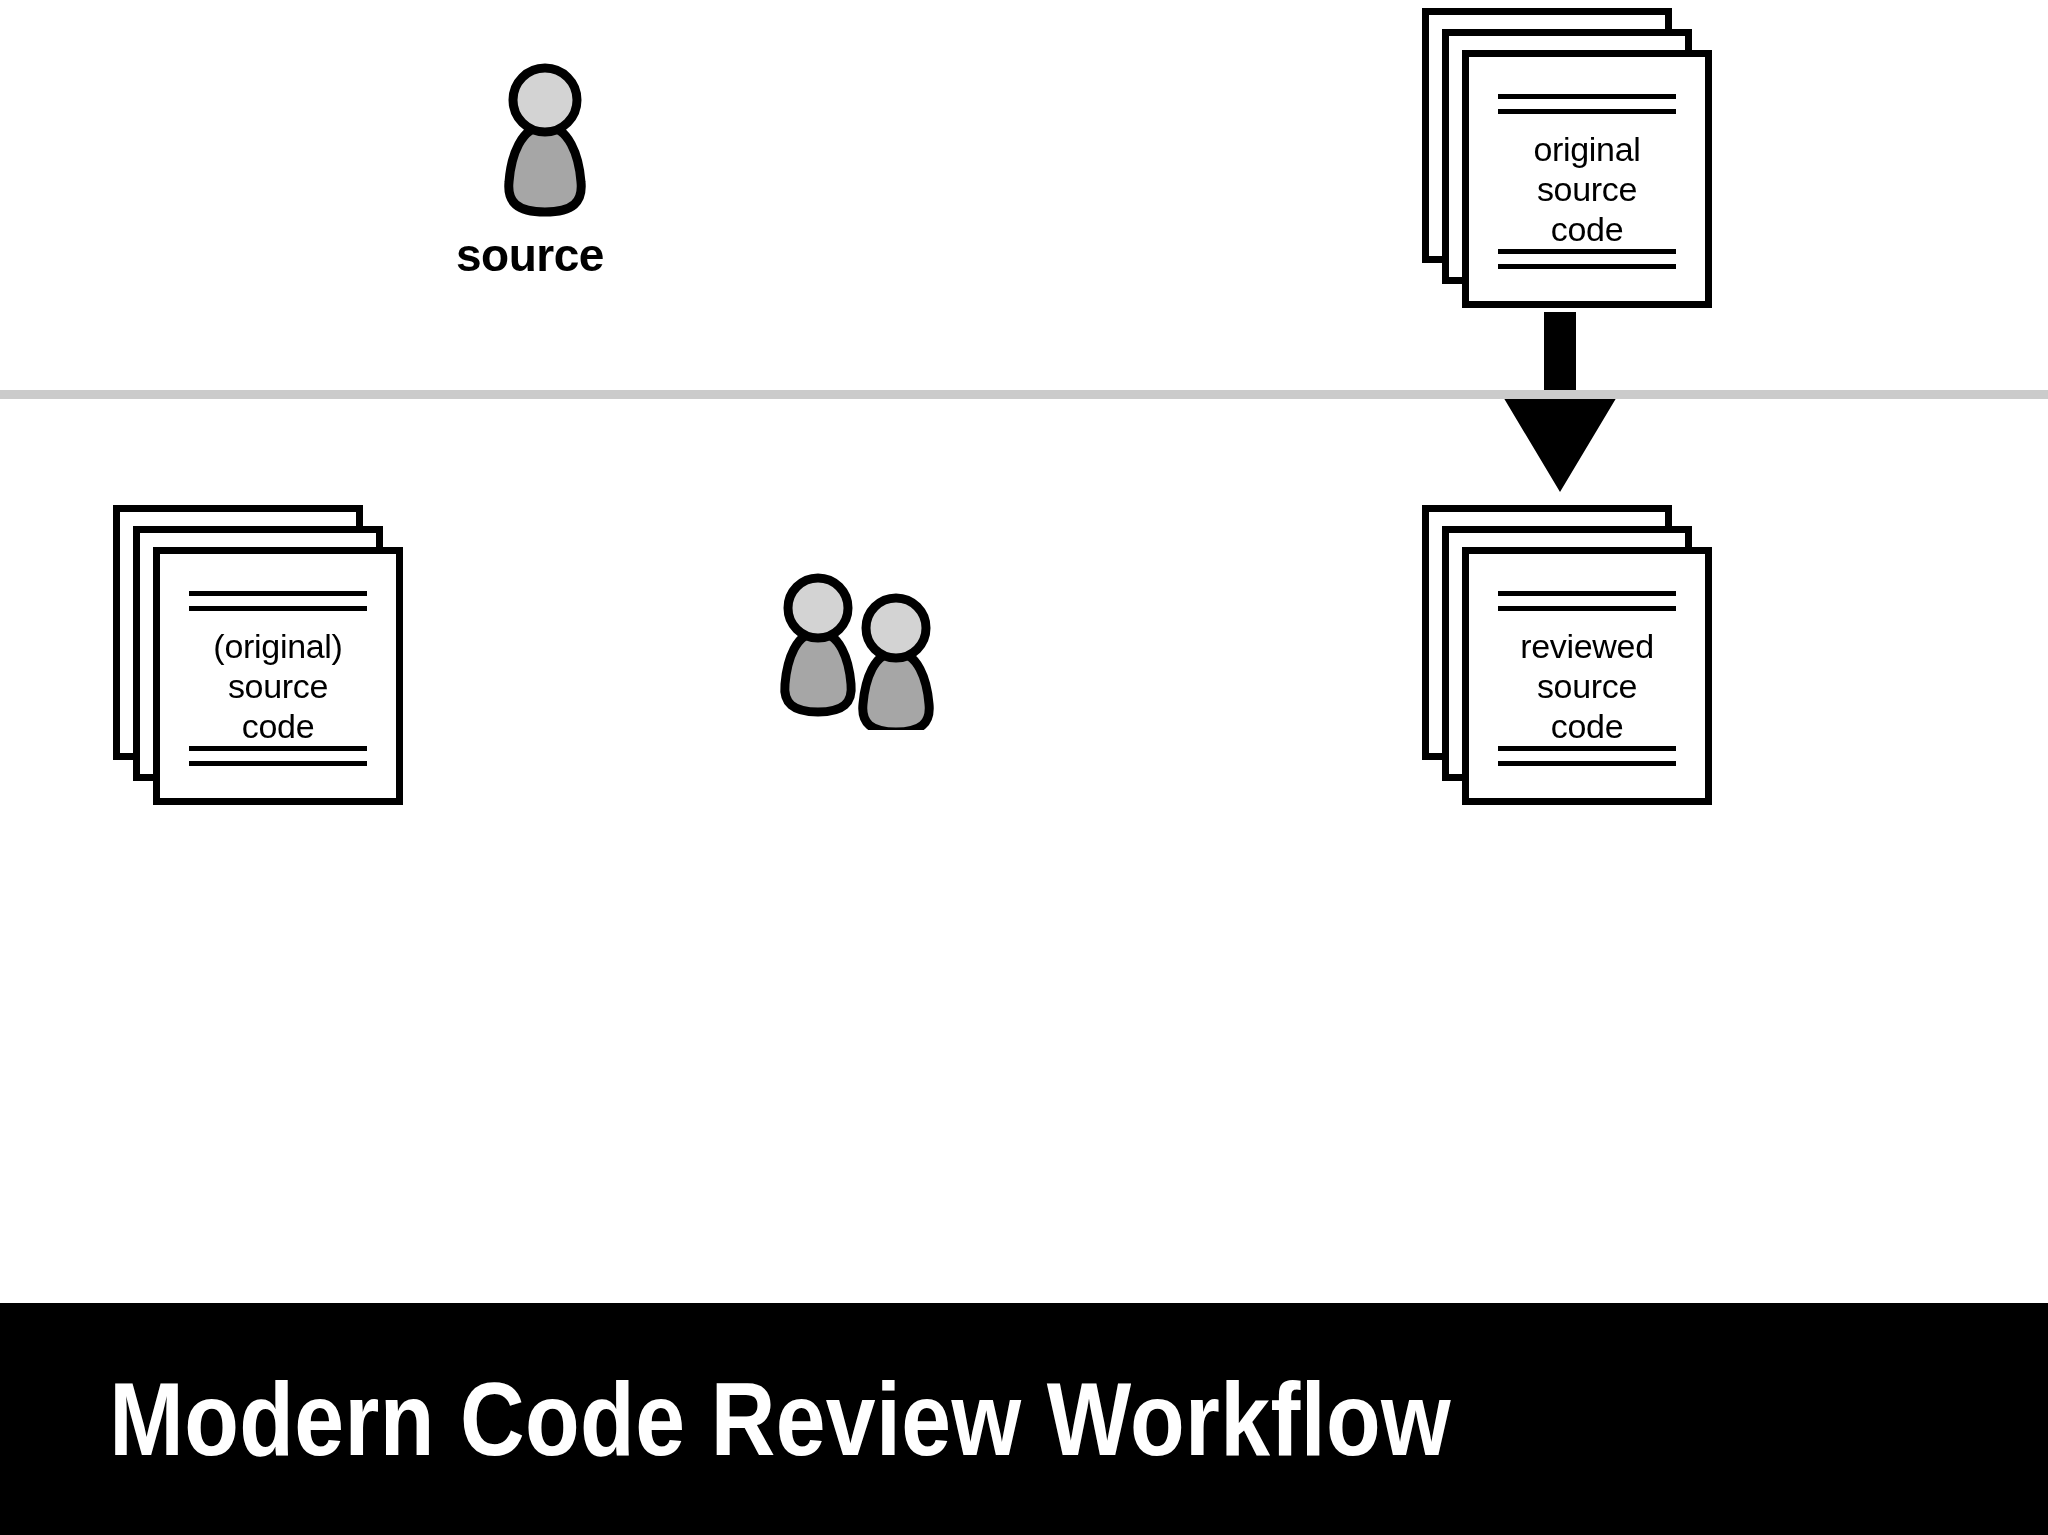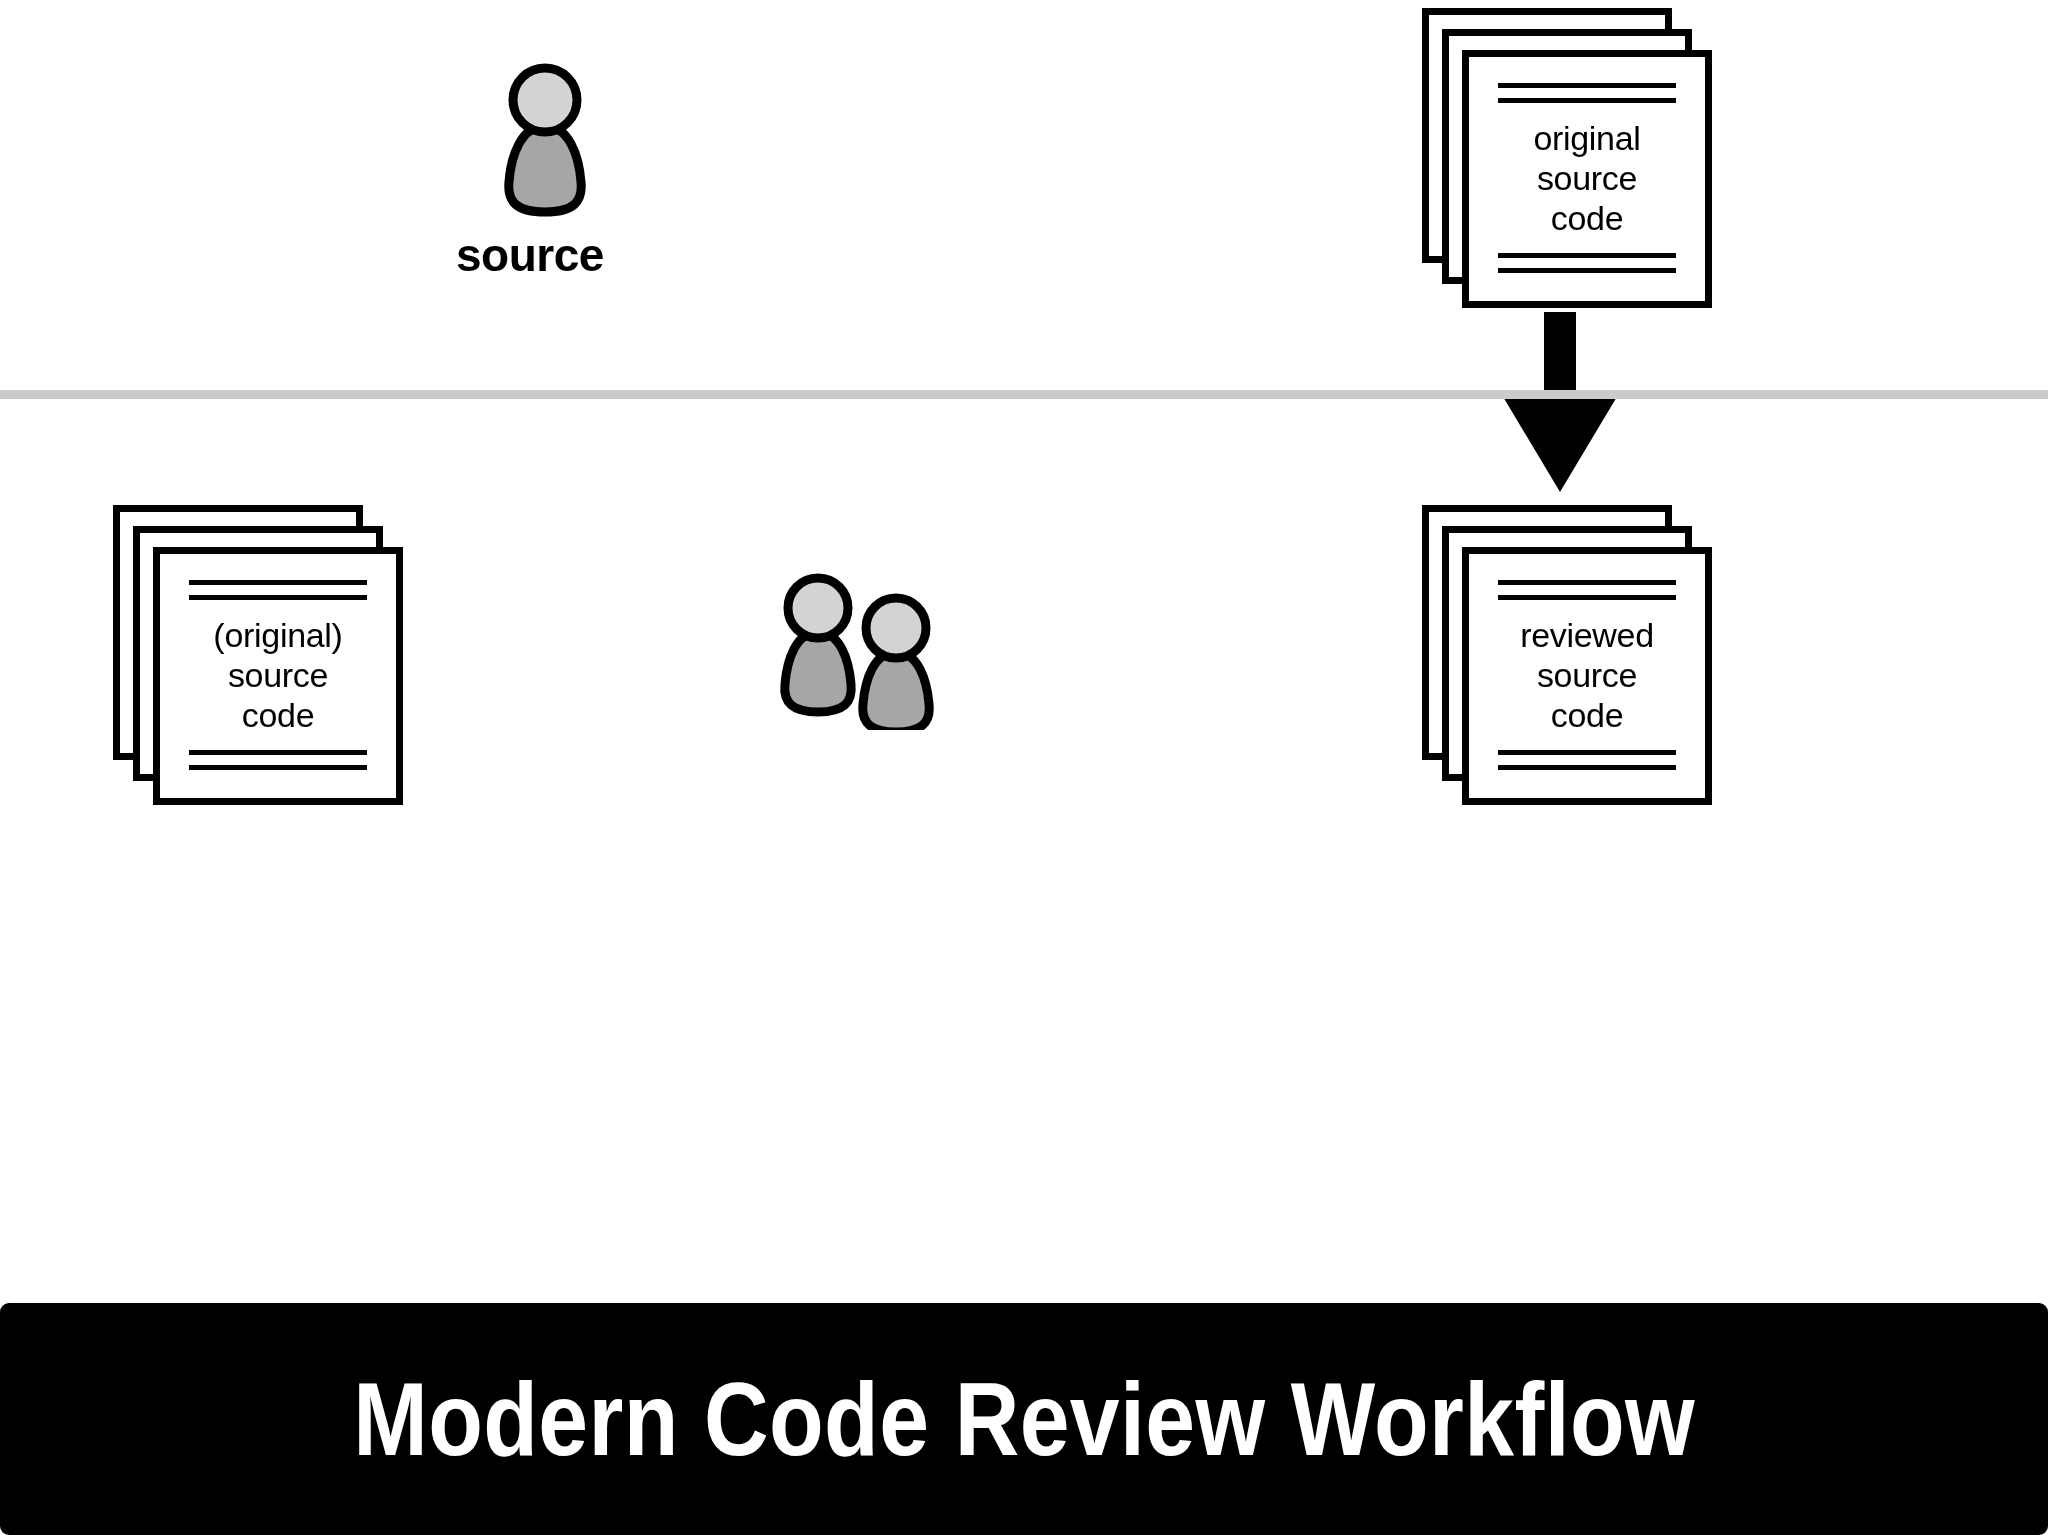--- a/index.html
+++ b/index.html
@@ -45,21 +45,21 @@
     left: 20px;  top: 21px;
     width: 250px; height: 255px;
   }
   .doc-sheet.front {
     left: 40px;  top: 42px;
     width: 250px; height: 258px;
     display: flex;
     flex-direction: column;
     align-items: center;
     justify-content: flex-start;
-    padding: 4px;
+    padding: 15px;
   }
 
   .doc-rules {
     width: 178px;
     margin-top: 22px;
     flex: none;
   }
   .doc-rules.bottom {
     margin-top: auto;
     margin-bottom: 24px;
@@ -104,22 +104,20 @@
   .arrow svg { display: block; }
 
   
   .title-bar {
     position: absolute;
     left: 0;
     width: 2048px;
     background: #000000;
     display: flex;
     align-items: center;
-    justify-content: center;
-    border-radius: 9px;
   }
   .title-text {
     color: #ffffff;
     font-family: "Liberation Sans Narrow", "Liberation Sans", sans-serif;
     font-weight: bold;
     font-size: 104px;
     letter-spacing: 0.5px;
     transform: scaleX(0.86);
     transform-origin: center center;
     white-space: nowrap;

